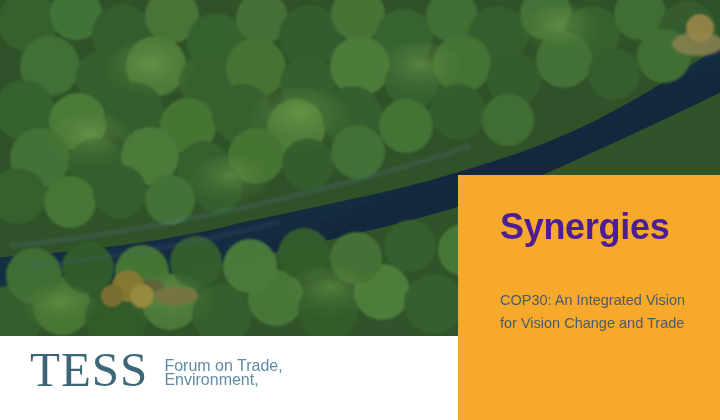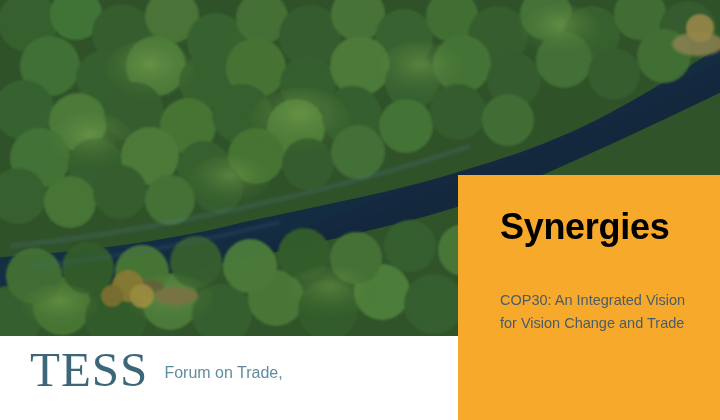--- a/index.html
+++ b/index.html
@@ -76,21 +76,21 @@
     background: #f7a92c;
   }
   .panel-title {
     position: absolute;
     left: 42px;
     top: 32px;
     font-size: 36px;
     font-weight: bold;
     line-height: 40px;
     letter-spacing: -0.3px;
-    color: #000000;
+    color: #4c1d95;
     white-space: nowrap;
   }
   .panel-subtitle {
     position: absolute;
     left: 42px;
     top: 114px;
     width: 210px;
     font-size: 14.5px;
     line-height: 23px;
     color: #4a5c66;
@@ -272,20 +272,21 @@
       <rect x="0" y="0" width="720" height="336" fill="#0d1f18" opacity="0.10"></rect>
     </svg>
   </div>
 
   <div class="footer-band"></div>
 
   <div class="logo-lockup">
     <div class="logo-wordmark">TESS</div>
     <div class="logo-tagline">
       <div>Forum on Trade,</div>
+      <div>Environment,</div>
     </div>
   </div>
 
   <div class="orange-panel">
     <div class="panel-title">Synergies</div>
     <div class="panel-subtitle">
       <div>COP30: An Integrated Vision</div>
       <div>for Vision Change and Trade</div>
     </div>
   </div>

